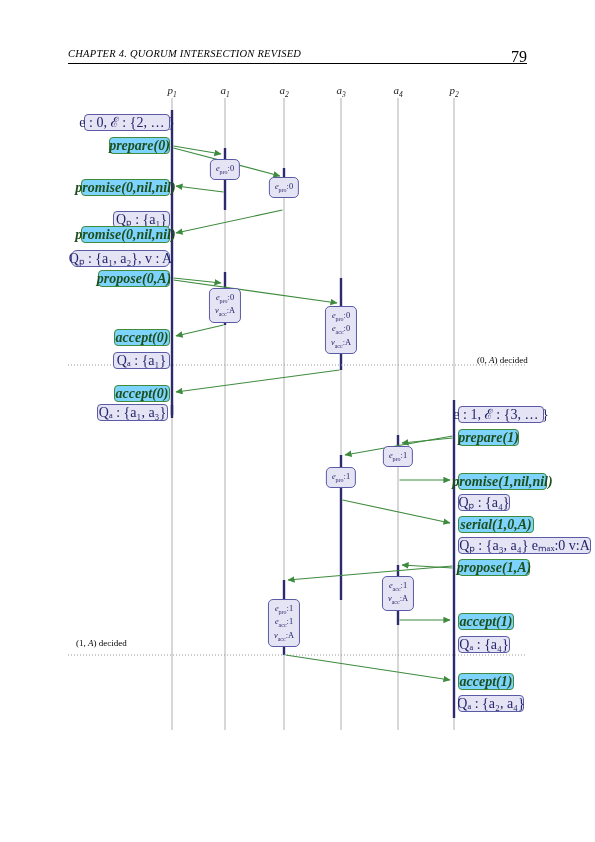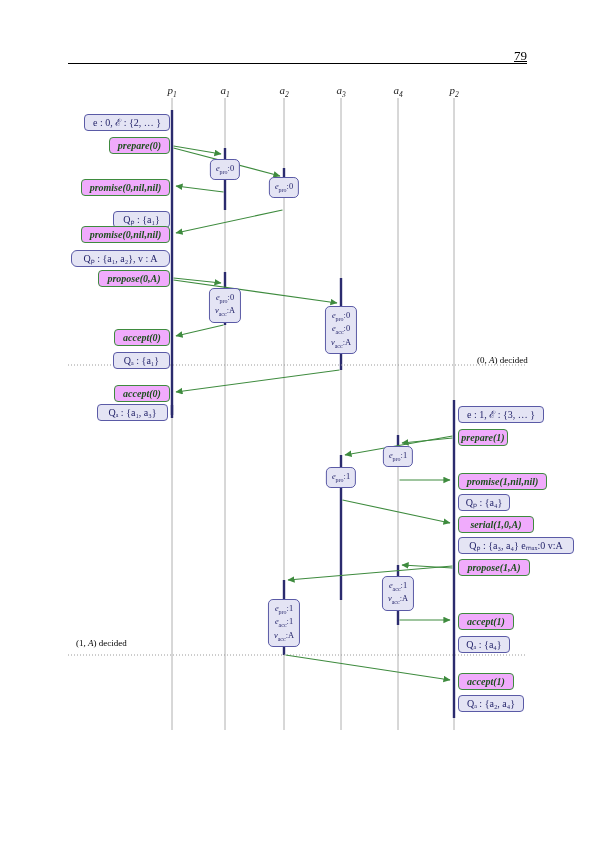--- a/index.html
+++ b/index.html
@@ -9,44 +9,44 @@
     color:#000;overflow:hidden;position:relative;
   }
   #page{position:absolute;left:0;top:0;width:595px;height:842px;}
 
   
   #header{position:absolute;left:68px;top:48px;width:459px;height:22px;}
   #header .ht{
     position:absolute;left:0;top:0;font-style:italic;font-size:10.5px;
     letter-spacing:.25px;white-space:nowrap;
   }
-  #header .hp{position:absolute;right:0;top:0;font-size:13px;text-decoration:underline;}
+  #header .hp{position:absolute;right:0;top:0;font-size:16px;text-decoration:underline;}
   #header .rule{position:absolute;left:0;top:15px;width:459px;height:1px;background:#000;}
 
   
   #fig{position:absolute;left:0;top:0;width:595px;height:842px;}
   #svg{position:absolute;left:0;top:0;}
 
   
   .llab{
     position:absolute;font-style:italic;font-size:11px;
     transform:translateX(-50%);white-space:nowrap;color:#222;
   }
   .llab sub{font-size:7.5px;font-style:italic;}
 
   
   .bx{
     position:absolute;box-sizing:border-box;
     border-radius:4px;border-width:1px;border-style:solid;
-    font-size:10px;line-height:1.12;white-space:nowrap;
+    font-size:14px;line-height:1.12;white-space:nowrap;
     display:flex;align-items:center;justify-content:center;
     padding:2px 5px;
   }
   .msg{
-    background:#f0abfc;border-color:#3e8b3e;color:#1d4f1d;
+    background:#7dd3fc;border-color:#3e8b3e;color:#1d4f1d;
     font-style:italic;font-weight:bold;
   }
   .state{
     background:#e4e4f4;border-color:#5a5aa6;color:#24246a;
   }
 
   
   .vstate{
     position:absolute;box-sizing:border-box;border-radius:5px;
     background:#e4e4f4;border:1px solid #5a5aa6;color:#24246a;
@@ -68,20 +68,21 @@
     position:absolute;left:68px;top:757px;width:459px;
     font-size:10.2px;line-height:1.62;text-align:left;color:#000;
   }
 </style>
 </head>
 <body>
 
 <div id="page">
 
   <div id="header">
+    <div class="ht">CHAPTER 4.  QUORUM INTERSECTION REVISED</div>
     <div class="hp">79</div>
     <div class="rule"></div>
   </div>
 
   <div id="fig">
     <svg id="svg" width="595" height="842">
       <defs>
         <marker id="ah" markerWidth="7" markerHeight="7" refX="6" refY="3" orient="auto">
           <path d="M0,0 L6.5,3 L0,6 z" fill="#3e8b3e"></path>
         </marker>
@@ -147,25 +148,25 @@
         <div class="bx msg" style="top: 226px; width: 89px; height: 17px; left: 81px;">promise(0,nil,nil)</div>
         <div class="bx state" style="top: 250px; width: 99px; height: 17px; left: 71px; border-radius: 6px;">Qₚ : {a₁, a₂}, v : A</div>
         <div class="bx msg" style="top: 270px; width: 72px; height: 17px; left: 98px;">propose(0,A)</div>
         <div class="bx msg" style="top: 329px; width: 56px; height: 17px; left: 114px;">accept(0)</div>
         <div class="bx state" style="top: 352px; width: 57px; height: 17px; left: 113px;">Qₐ : {a₁}</div>
         <div class="bx msg" style="top: 385px; width: 56px; height: 17px; left: 114px;">accept(0)</div>
         <div class="bx state" style="top: 404px; width: 71px; height: 17px; left: 97px;">Qₐ : {a₁, a₃}</div>
       </div>
     <div id="boxes-right">
         <div class="bx state" style="top: 406px; width: 86px; height: 17px; left: 458px;">e : 1, ℰ : {3, … }</div>
-        <div class="bx msg" style="top: 429px; width: 50px; height: 17px; left: 458px;">prepare(1)</div>
+        <div class="bx msg" style="top: 429px; width: 61px; height: 17px; left: 458px;">prepare(1)</div>
         <div class="bx msg" style="top: 473px; width: 89px; height: 17px; left: 458px;">promise(1,nil,nil)</div>
         <div class="bx state" style="top: 494px; width: 52px; height: 17px; left: 458px;">Qₚ : {a₄}</div>
         <div class="bx msg" style="top: 516px; width: 76px; height: 17px; left: 458px;">serial(1,0,A)</div>
-        <div class="bx state" style="top: 537px; width: 116px; height: 17px; left: 458px;">Qₚ : {a₃, a₄}  eₘₐₓ:0  v:A</div>
+        <div class="bx state" style="top: 537px; width: 133px; height: 17px; left: 458px;">Qₚ : {a₃, a₄}  eₘₐₓ:0  v:A</div>
         <div class="bx msg" style="top: 559px; width: 72px; height: 17px; left: 458px;">propose(1,A)</div>
         <div class="bx msg" style="top: 613px; width: 56px; height: 17px; left: 458px;">accept(1)</div>
         <div class="bx state" style="top: 636px; width: 52px; height: 17px; left: 458px;">Qₐ : {a₄}</div>
         <div class="bx msg" style="top: 673px; width: 56px; height: 17px; left: 458px;">accept(1)</div>
         <div class="bx state" style="top: 695px; width: 66px; height: 17px; left: 458px;">Qₐ : {a₂, a₄}</div>
       </div>
     <div id="boxes-line">
         <div class="vstate" style="left: 225px; top: 159px;">
           <div><span class="it">e</span><sub>pro</sub>:0</div>
         </div>

